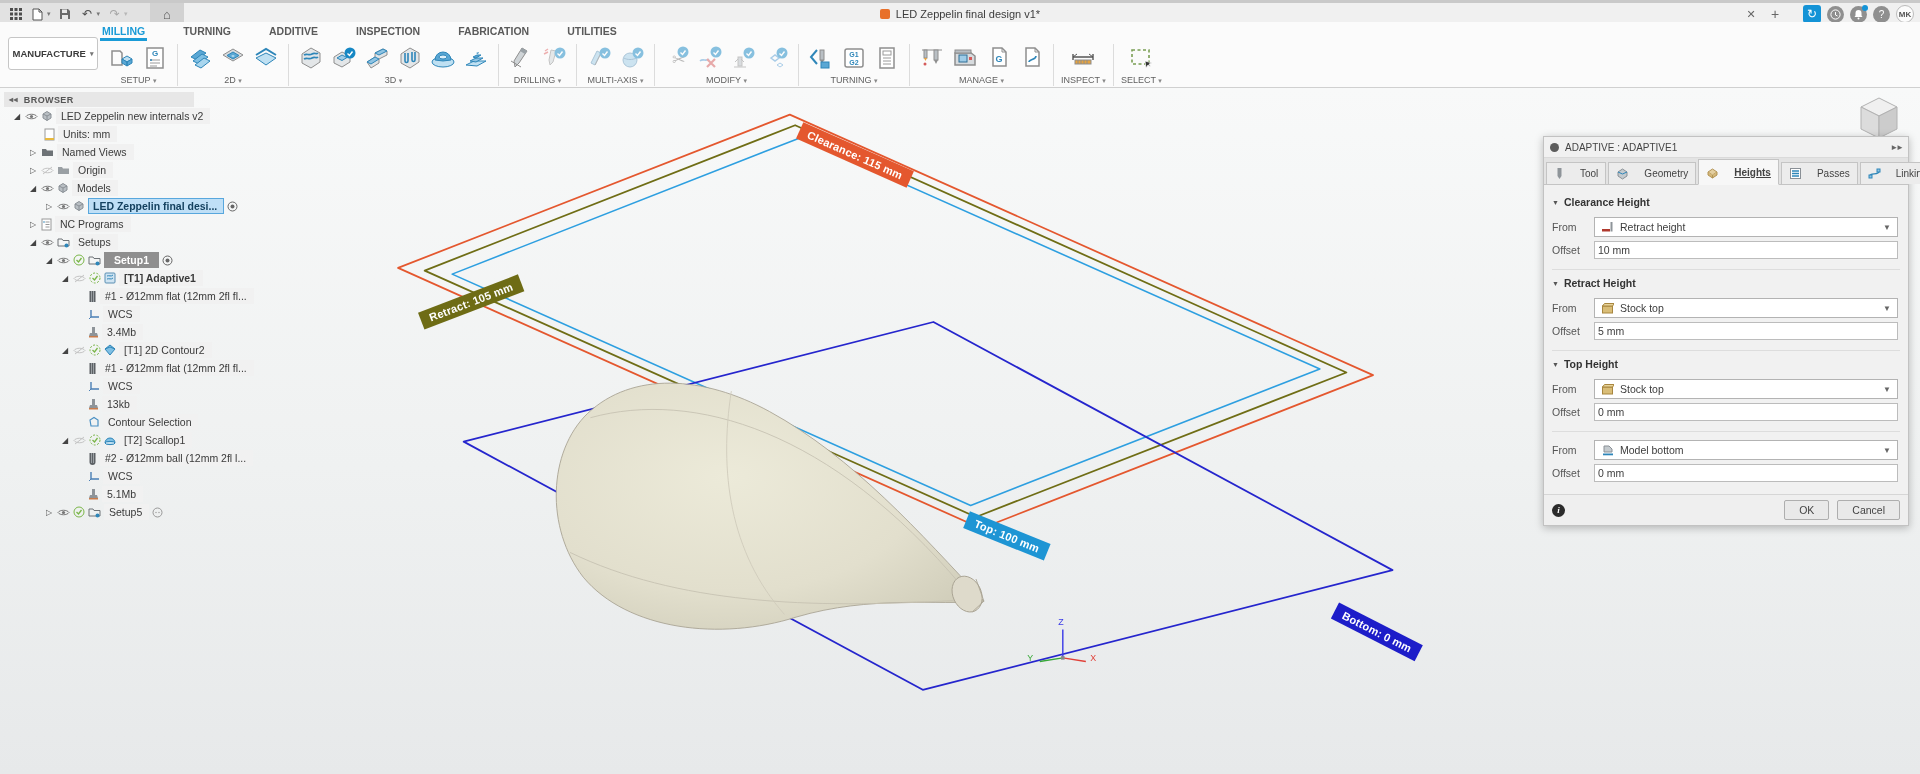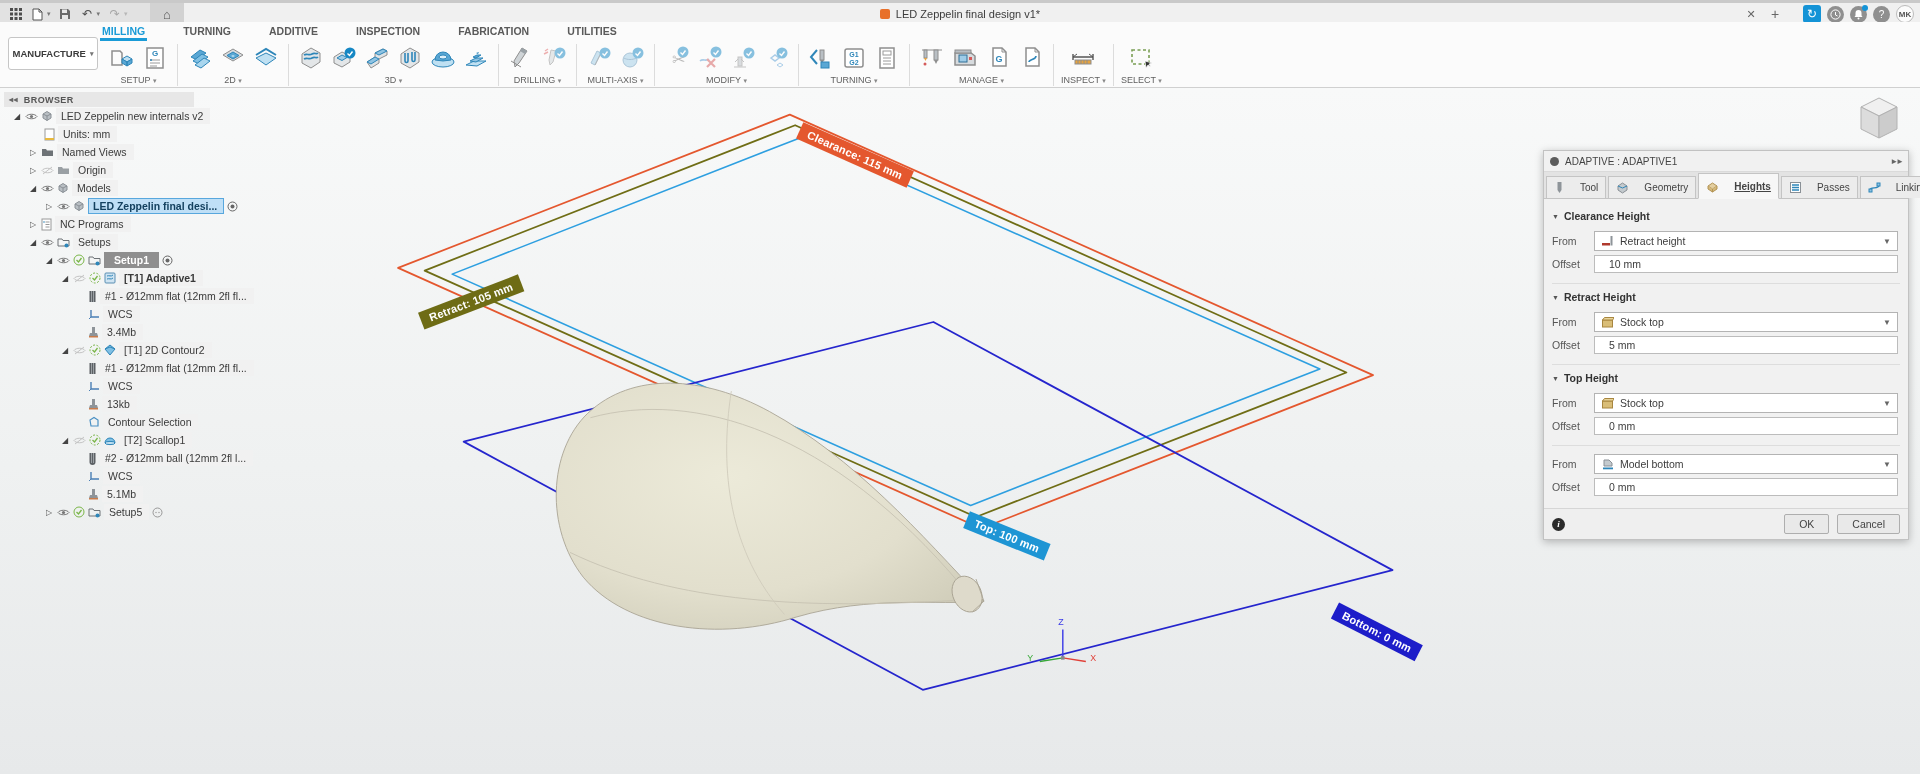--- a/index.html
+++ b/index.html
@@ -50,37 +50,37 @@
   .lab{background:#f1f1f1;padding:1px 6px 1px 4px;border:1px solid transparent;white-space:nowrap;}
   .trow.sel .lab{background:#bfdff6;border-color:#58a7dd;color:#14415f;font-weight:bold;}
   .lab.chip{background:#8f8f8f;color:#fff;font-weight:bold;padding:1px 9px;}
   .trow b{font-weight:bold;}
   .arr{width:10px;text-align:center;color:#444;font-size:8px;flex:0 0 10px;}
   .arr.closed{color:#555;}
   .ti{flex:0 0 auto;display:flex;align-items:center;justify-content:center;}
   .ind8{padding-left:8px;} .ind24{padding-left:24px;} .ind40{padding-left:40px;} .ind56{padding-left:56px;} .ind84{padding-left:84px;}
 
   
-  .dlg{position:absolute;left:1543px;top:62px;width:366px;background:#f1f1f1;border:1px solid #c2c2c2;box-shadow:0 2px 8px rgba(0,0,0,.25);font-size:10.5px;color:#3c3c3c;}
+  .dlg{position:absolute;left:1543px;top:48px;width:366px;background:#f1f1f1;border:1px solid #c2c2c2;box-shadow:0 2px 8px rgba(0,0,0,.25);font-size:10.5px;color:#3c3c3c;}
   .dhdr{height:21px;display:flex;align-items:center;gap:6px;padding:0 6px;border-bottom:1px solid #dadada;font-size:10px;color:#444;}
   .ddot{width:9px;height:9px;border-radius:50%;background:#5c5c5c;}
   .dskip{margin-left:auto;color:#666;font-size:8px;letter-spacing:-2px;}
   .dtabs{display:flex;align-items:flex-end;height:27px;background:#e3e3e3;border-bottom:1px solid #c4c4c4;padding:0 2px;}
   .dtab{display:flex;align-items:center;gap:15px;padding:4px 7px;border:1px solid #c4c4c4;border-bottom:none;background:#ececec;margin-right:2px;height:22px;font-size:10px;color:#444;}
   .dtab.active{background:#f7f7f7;height:26px;margin-bottom:-1px;border-bottom:1px solid #f7f7f7;font-weight:bold;text-decoration:underline;}
   .dbody{padding:4px 8px 0 8px;background:#f1f1f1;}
   .dsec{padding:4px 0 6px 0;border-bottom:1px solid #ddd;}
   .dsec:last-of-type{border-bottom:none;}
   .dsh{font-size:10.5px;font-weight:bold;color:#333;display:flex;align-items:center;gap:5px;padding:3px 0 5px 0;}
   .dsh .tri{font-size:7px;color:#555;}
   .frow{display:flex;align-items:center;margin:4px 0;}
   .flab{width:42px;color:#555;flex:0 0 42px;}
   .dd{flex:1;height:20px;background:#fff;border:1px solid #b3b3b3;display:flex;align-items:center;gap:6px;padding:0 6px;margin-right:2px;}
   .dd .car{margin-left:auto;color:#666;font-size:8px;}
-  .tin{flex:1;height:18px;background:#fff;border:1px solid #bcbcbc;display:flex;align-items:center;padding:0 14px;margin-right:2px;}
+  .tin{flex:1;height:18px;background:#fff;border:1px solid #bcbcbc;display:flex;align-items:center;padding:0 3px;margin-right:2px;}
   .dfoot{display:flex;align-items:center;border-top:1px solid #d6d6d6;padding:5px 8px;margin-top:2px;background:#efefef;}
   .info{width:13px;height:13px;border-radius:50%;background:#2b2b2b;color:#fff;font-size:9px;font-weight:bold;display:flex;align-items:center;justify-content:center;font-family:"Liberation Serif",serif;font-style:italic;}
   .btn{margin-left:8px;padding:3px 14px;background:#e9e9e9;border:1px solid #aeaeae;border-radius:2px;font-size:10.5px;color:#444;}
   .btn.ok{margin-left:auto;}
 
   
   .vcube{position:absolute;left:1853px;top:4px;}
 </style>
 </head>
 <body>

